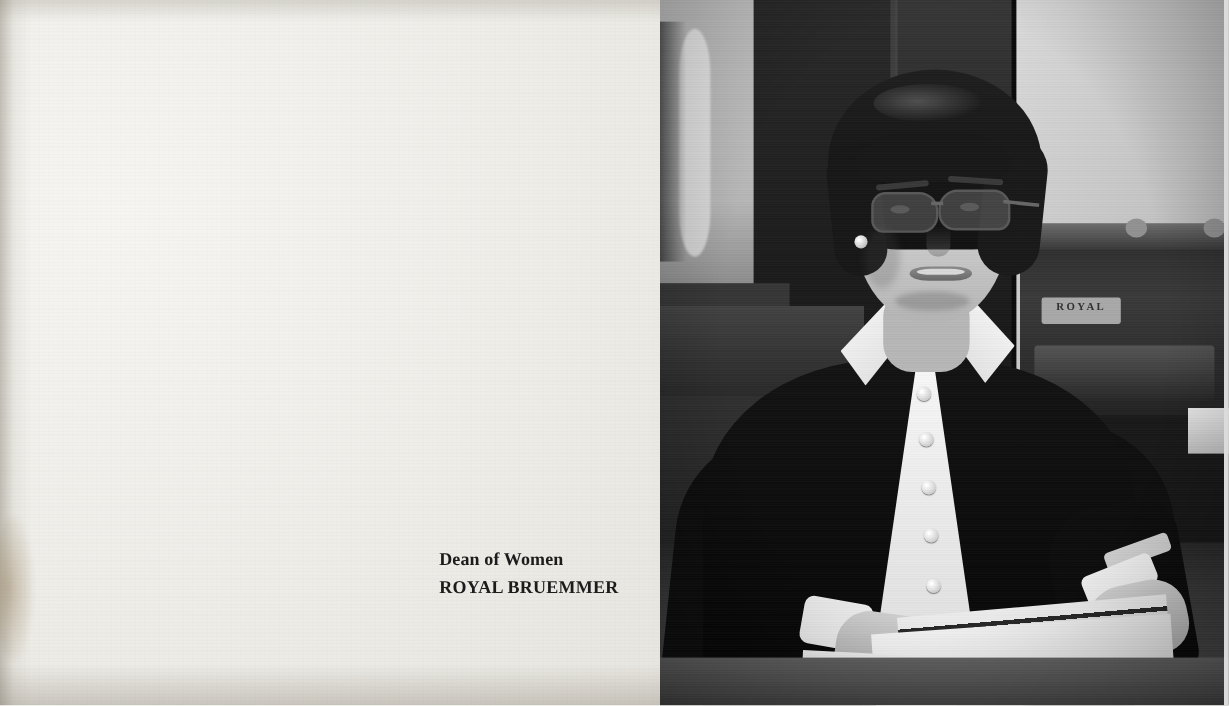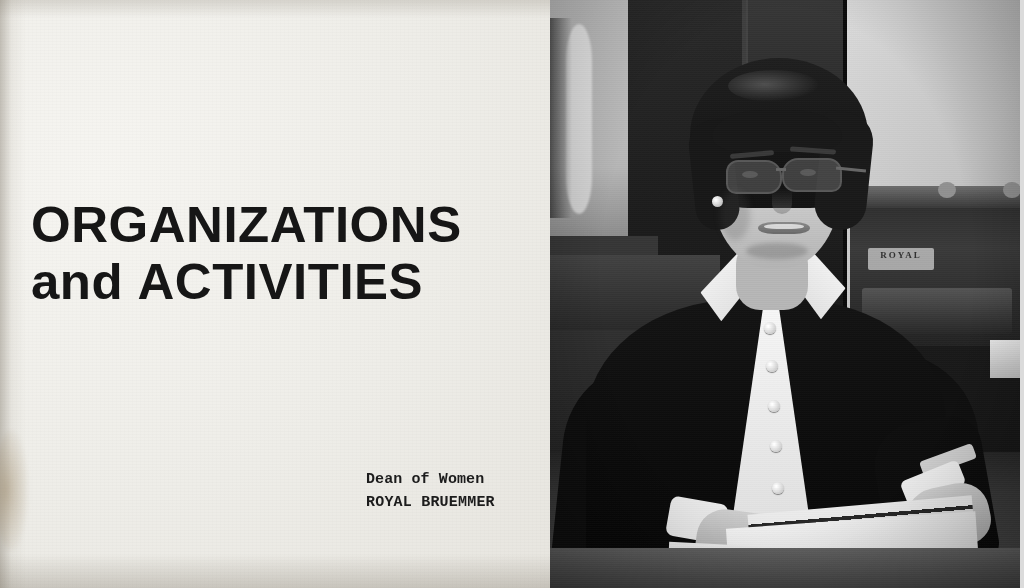--- a/index.html
+++ b/index.html
@@ -99,24 +99,24 @@
     transform-origin: left center;
   }
   .headline .line2 .word-and {
     margin-right: 14px;
   }
 
   
   .caption {
     position: absolute;
     left: 366px;
-    top: 468px;
+    top: 456px;
     width: 170px;
     color: #1c1c1c;
-    font-family: Liberation Mono, monospace;
+    font-family: Liberation Serif, serif;
     font-size: 15px;
     line-height: 23px;
   }
   .caption .role {
     font-weight: bold;
     letter-spacing: 0.1px;
   }
   .caption .name {
     font-weight: bold;
     letter-spacing: 0.2px;
@@ -571,26 +571,20 @@
 
 <div id="page">
 
   <div class="paper">
     <div class="paper-grain"></div>
     <div class="edge-top"></div>
     <div class="edge-left"></div>
     <div class="edge-bottom"></div>
     <div class="stain"></div>
 
-    <div class="headline">
-      <div class="line1">ORGANIZATIONS</div>
-      <div class="line2">
-        <span class="word-and">and</span><span>ACTIVITIES</span>
-      </div>
-    </div>
 
     <div class="caption">
       <div class="role">Dean of Women</div>
       <div class="name">ROYAL BRUEMMER</div>
     </div>
   </div>
 
   <div class="photo">
     <div class="wall-dark"></div>
     <div class="door-panel"></div>

